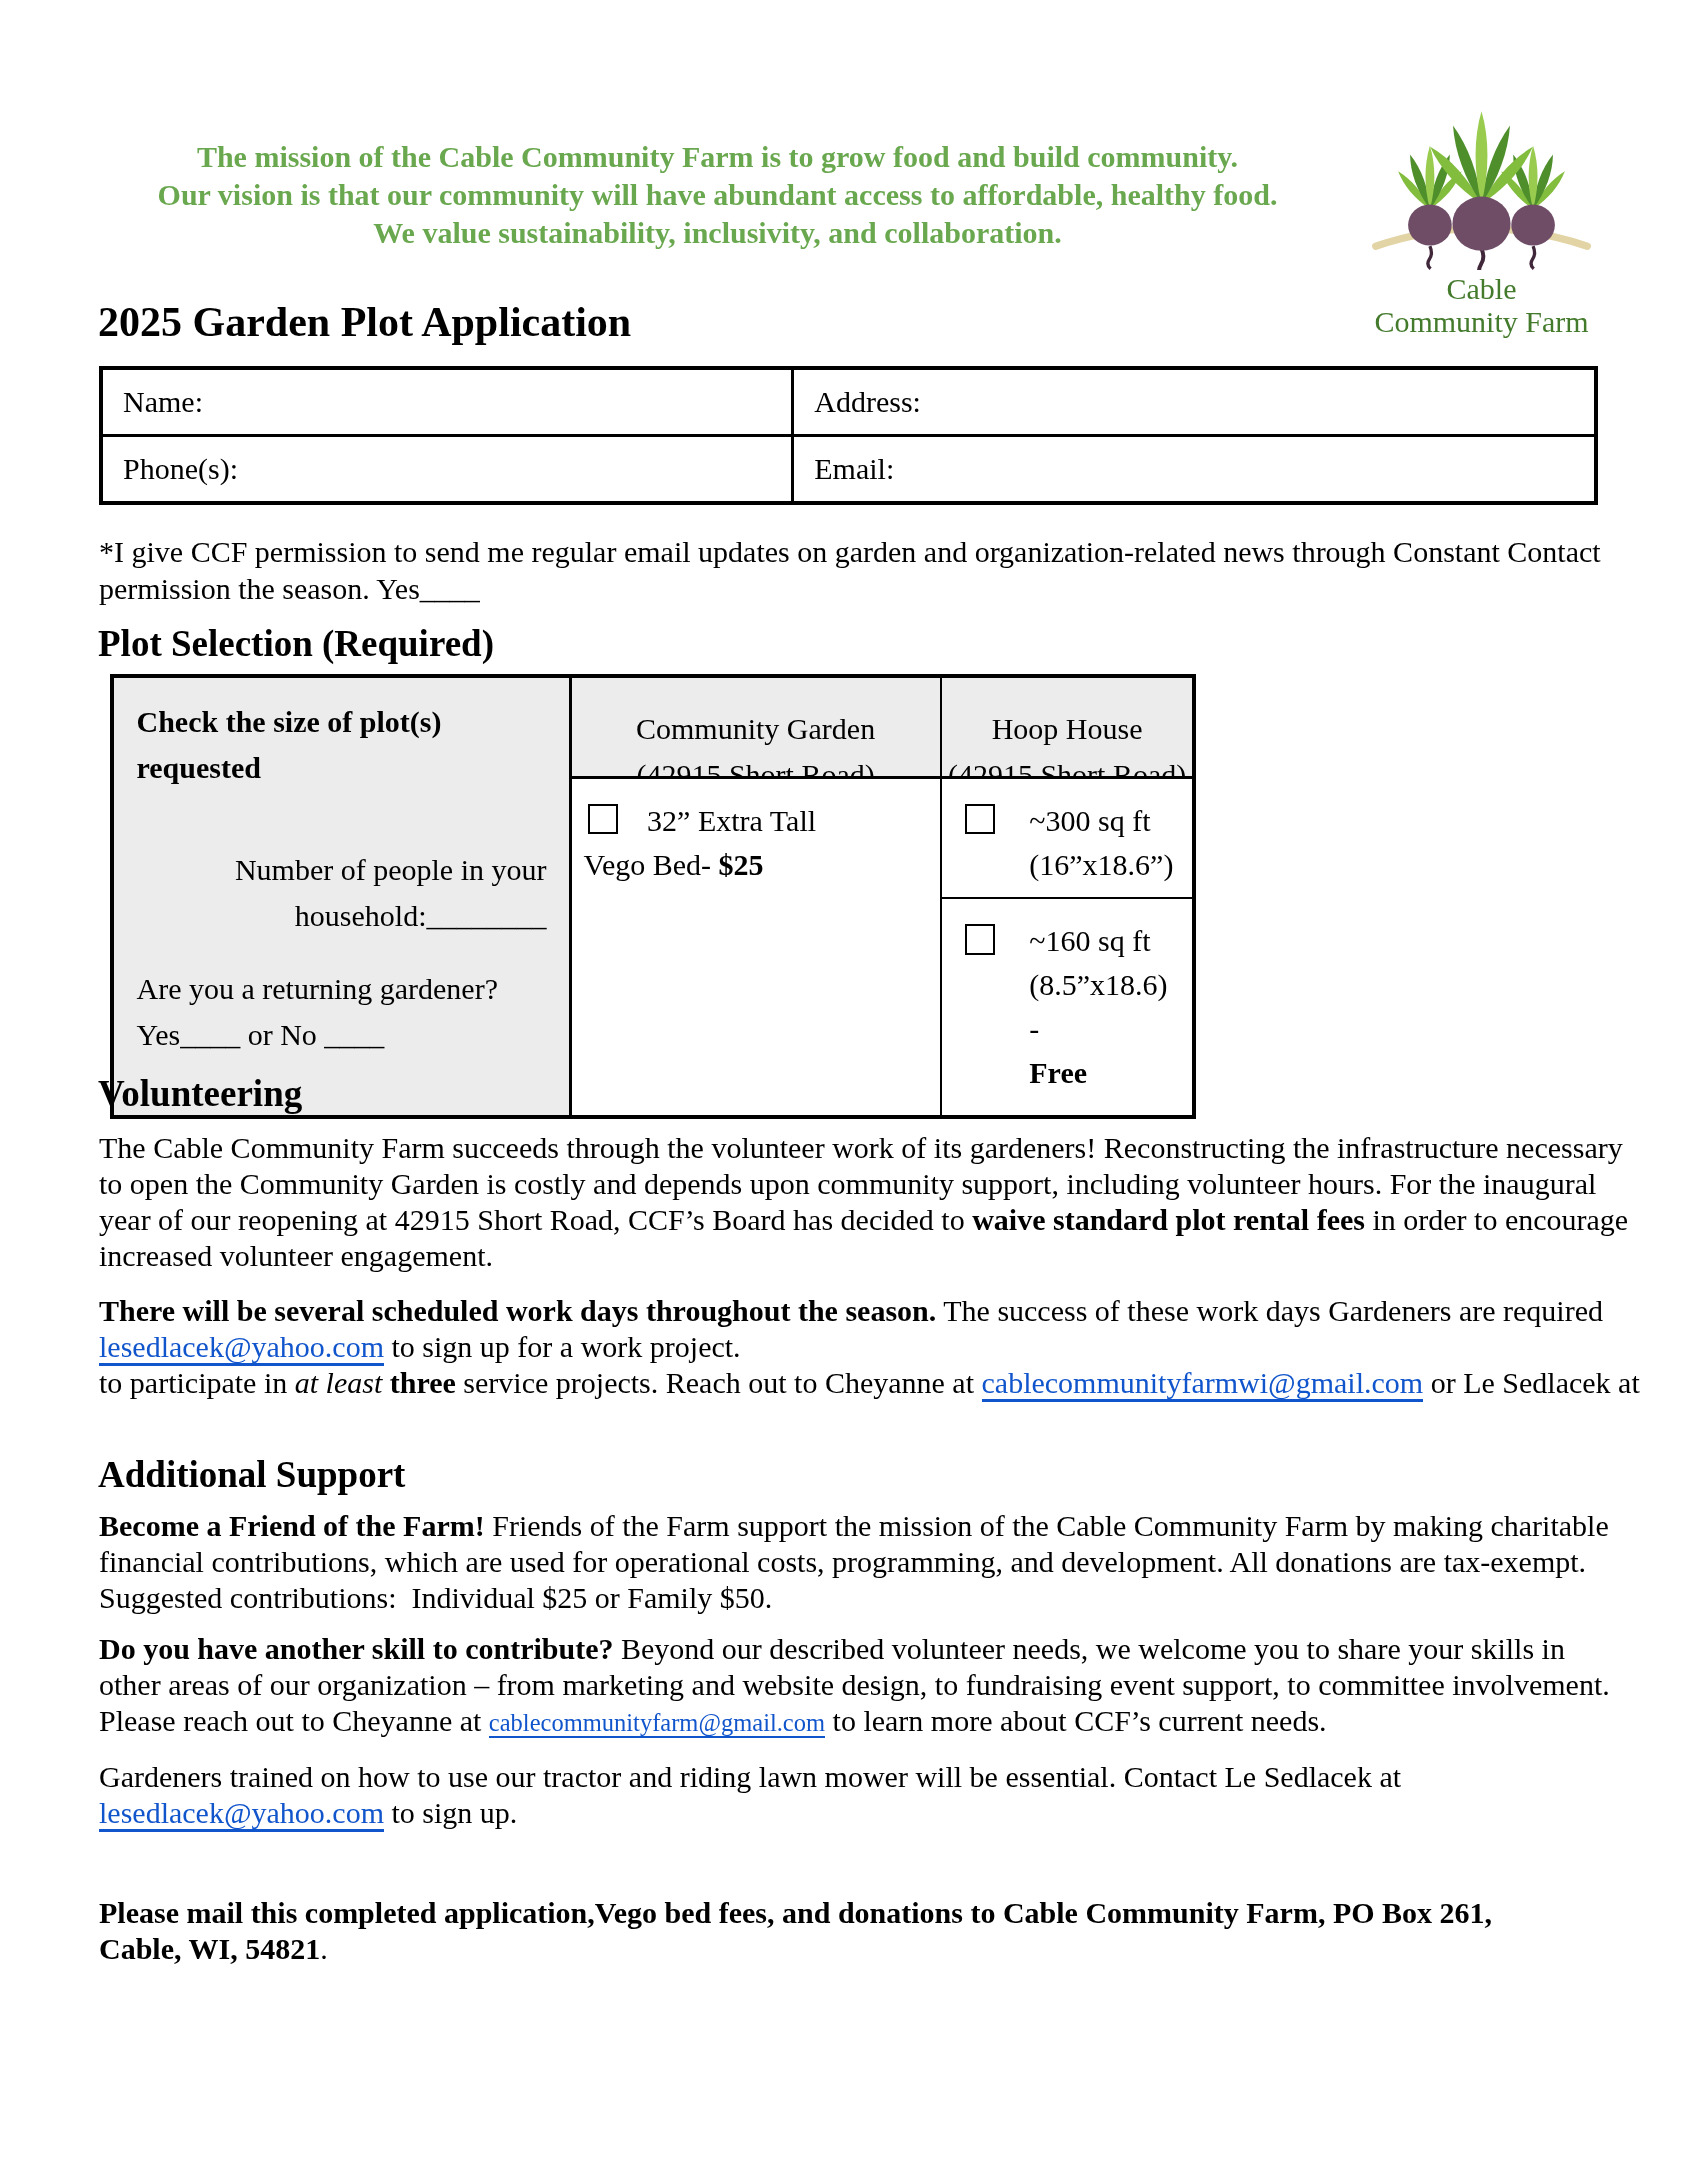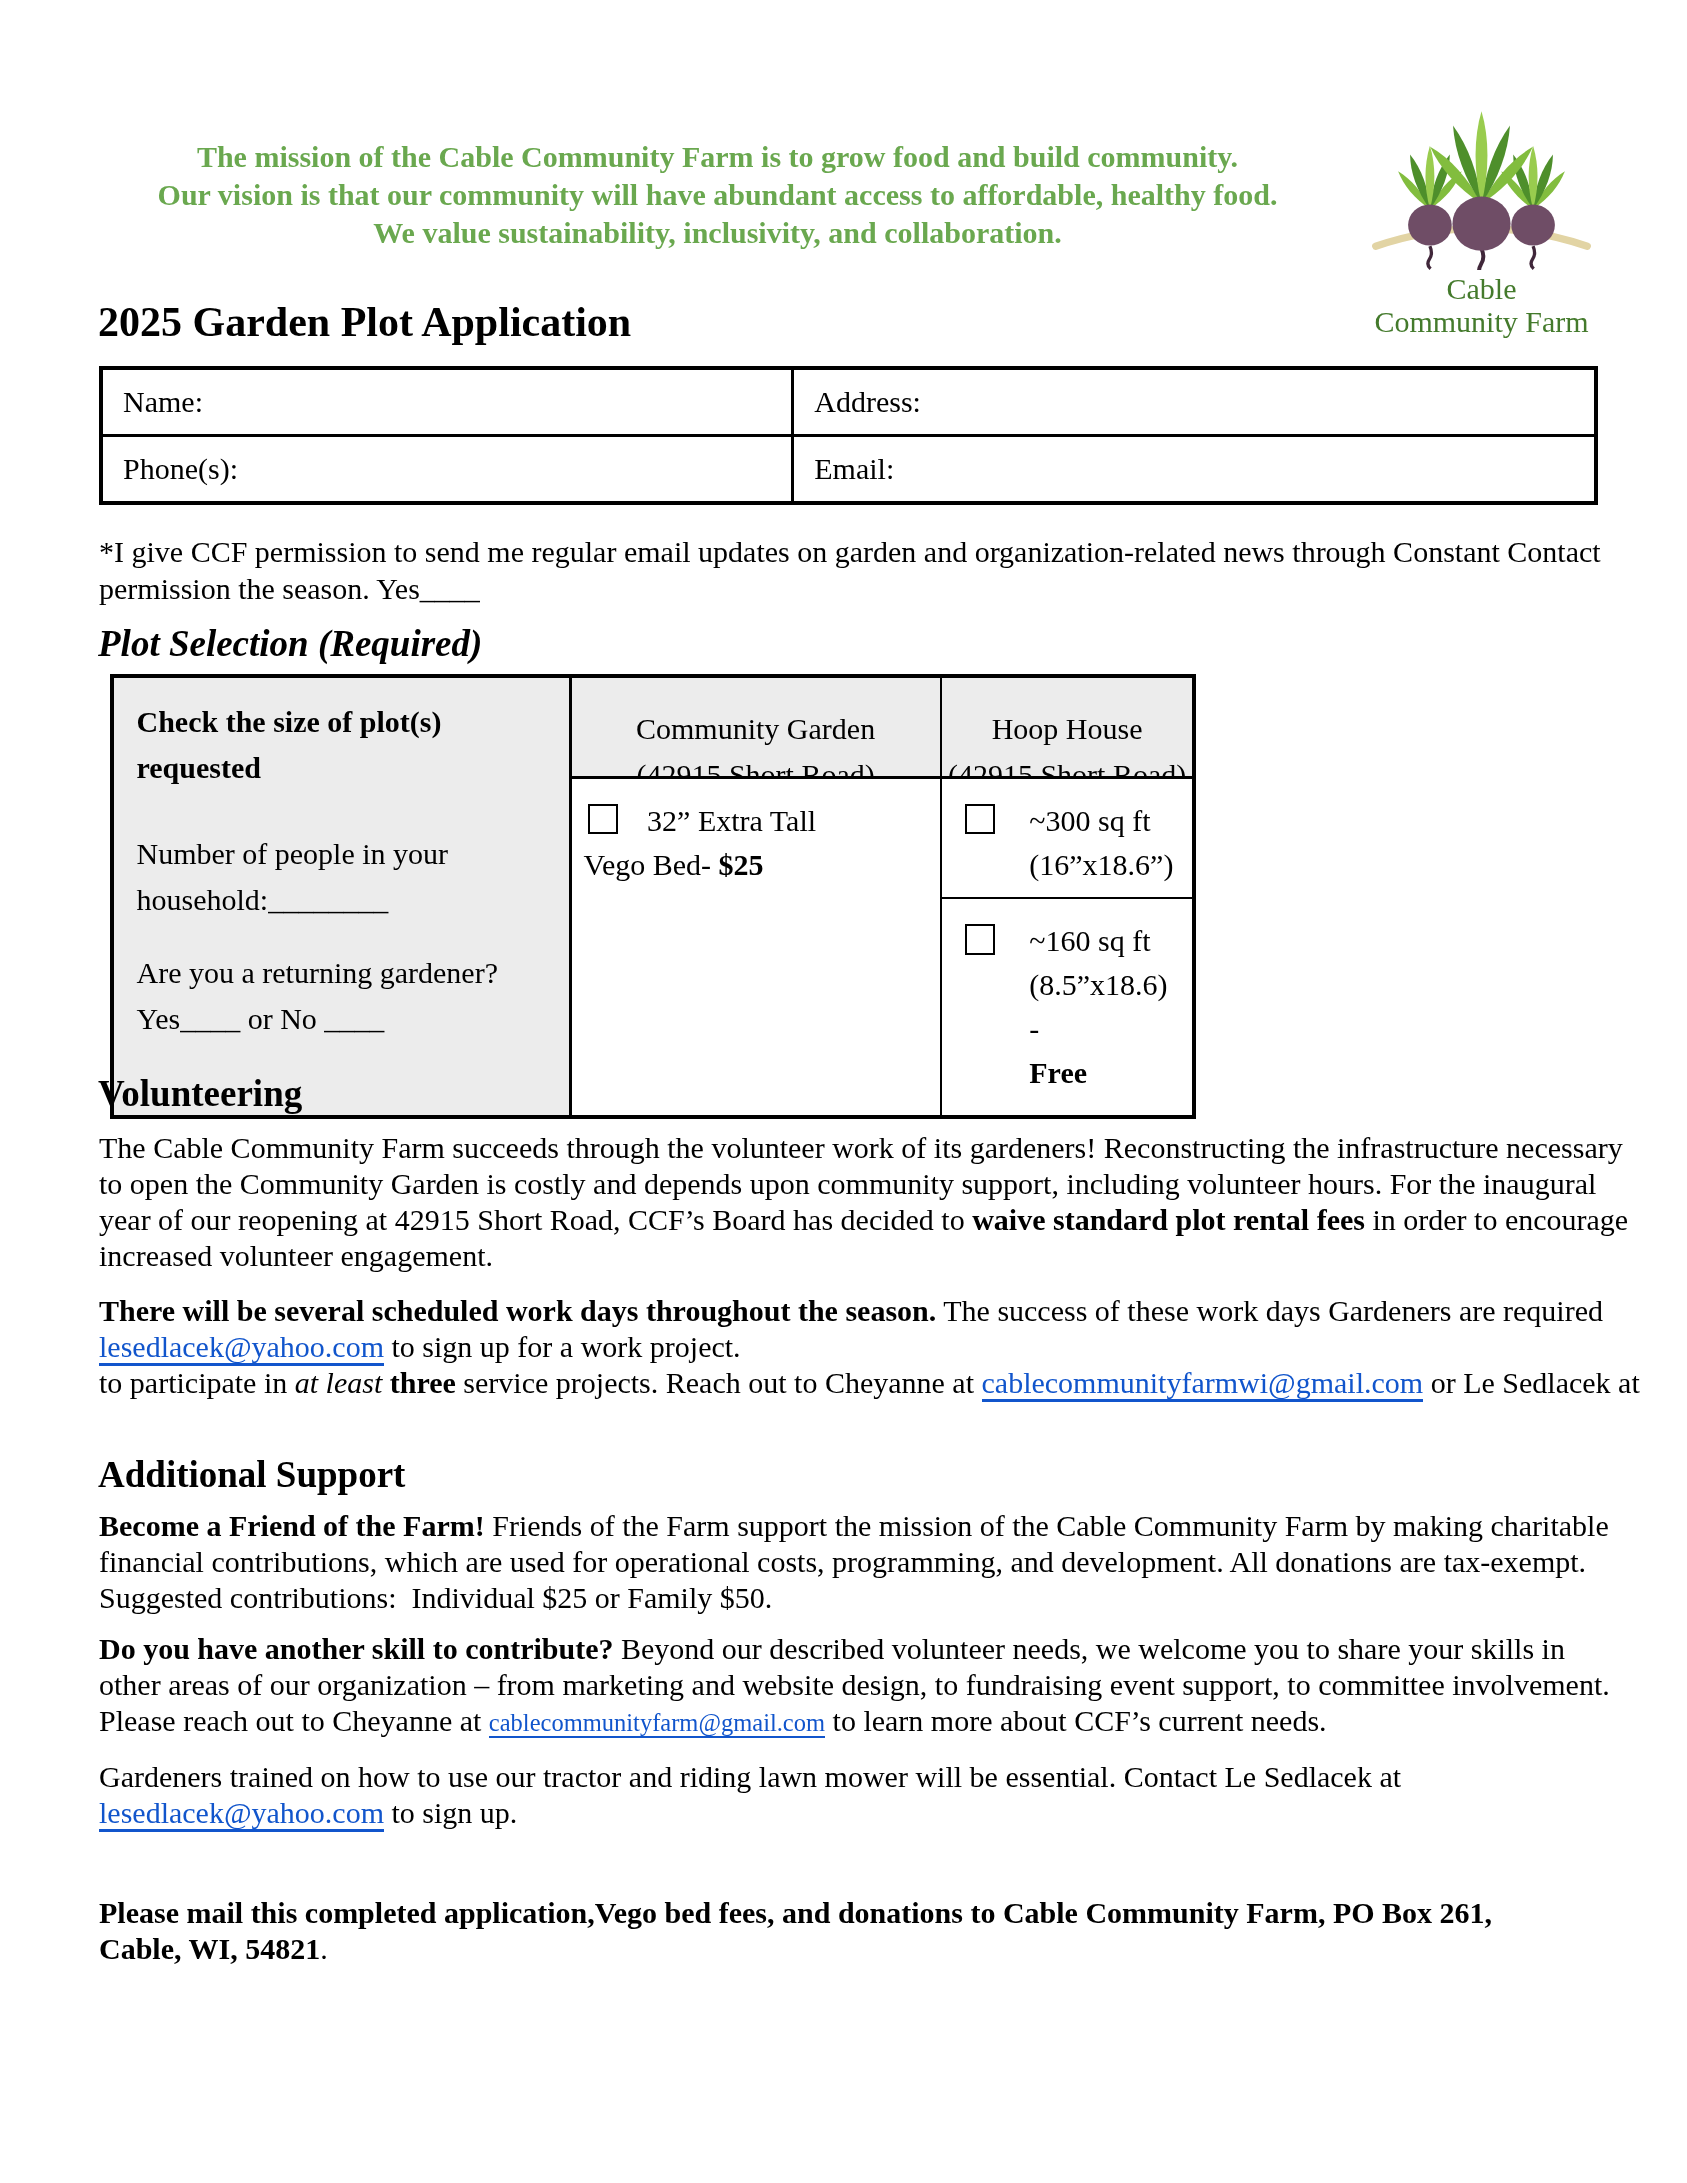--- a/index.html
+++ b/index.html
@@ -129,26 +129,26 @@
     <div class="ct-cell">
       <span>Email:</span>
     </div>
   </div>
 
   <div class="abs permission">
       <div class="line"><span>*I give CCF permission to send me regular email updates on garden and organization-related news through Constant Contact</span></div>
       <div class="line"><span>permission the season. Yes____</span></div>
     </div>
 
-  <div class="abs section-heading" style="left:98px;top:623px;font-style:italic;">Plot Selection (Required)</div>
+  <div class="abs section-heading" style="left:98px;top:623px;">Plot Selection (Required)</div>
 
   <div class="abs plot-table">
     <div class="pt-cell pt-gray pt-col1">
       <div class="hdr">Check the size of plot(s) requested</div>
-      <div class="q" style="margin-top:40px;">
+      <div class="q" style="margin-top:56px;text-align:right;">
           <div class="line"><span>Number of people in your</span></div>
           <div class="line"><span>household:________</span></div>
         </div>
       <div class="q" style="margin-top:26.5px;">
           <div class="line"><span>Are you a returning gardener?</span></div>
           <div class="line"><span>Yes____ or No ____</span></div>
         </div>
     </div>
 
     <div class="pt-cell pt-gray pt-head">

